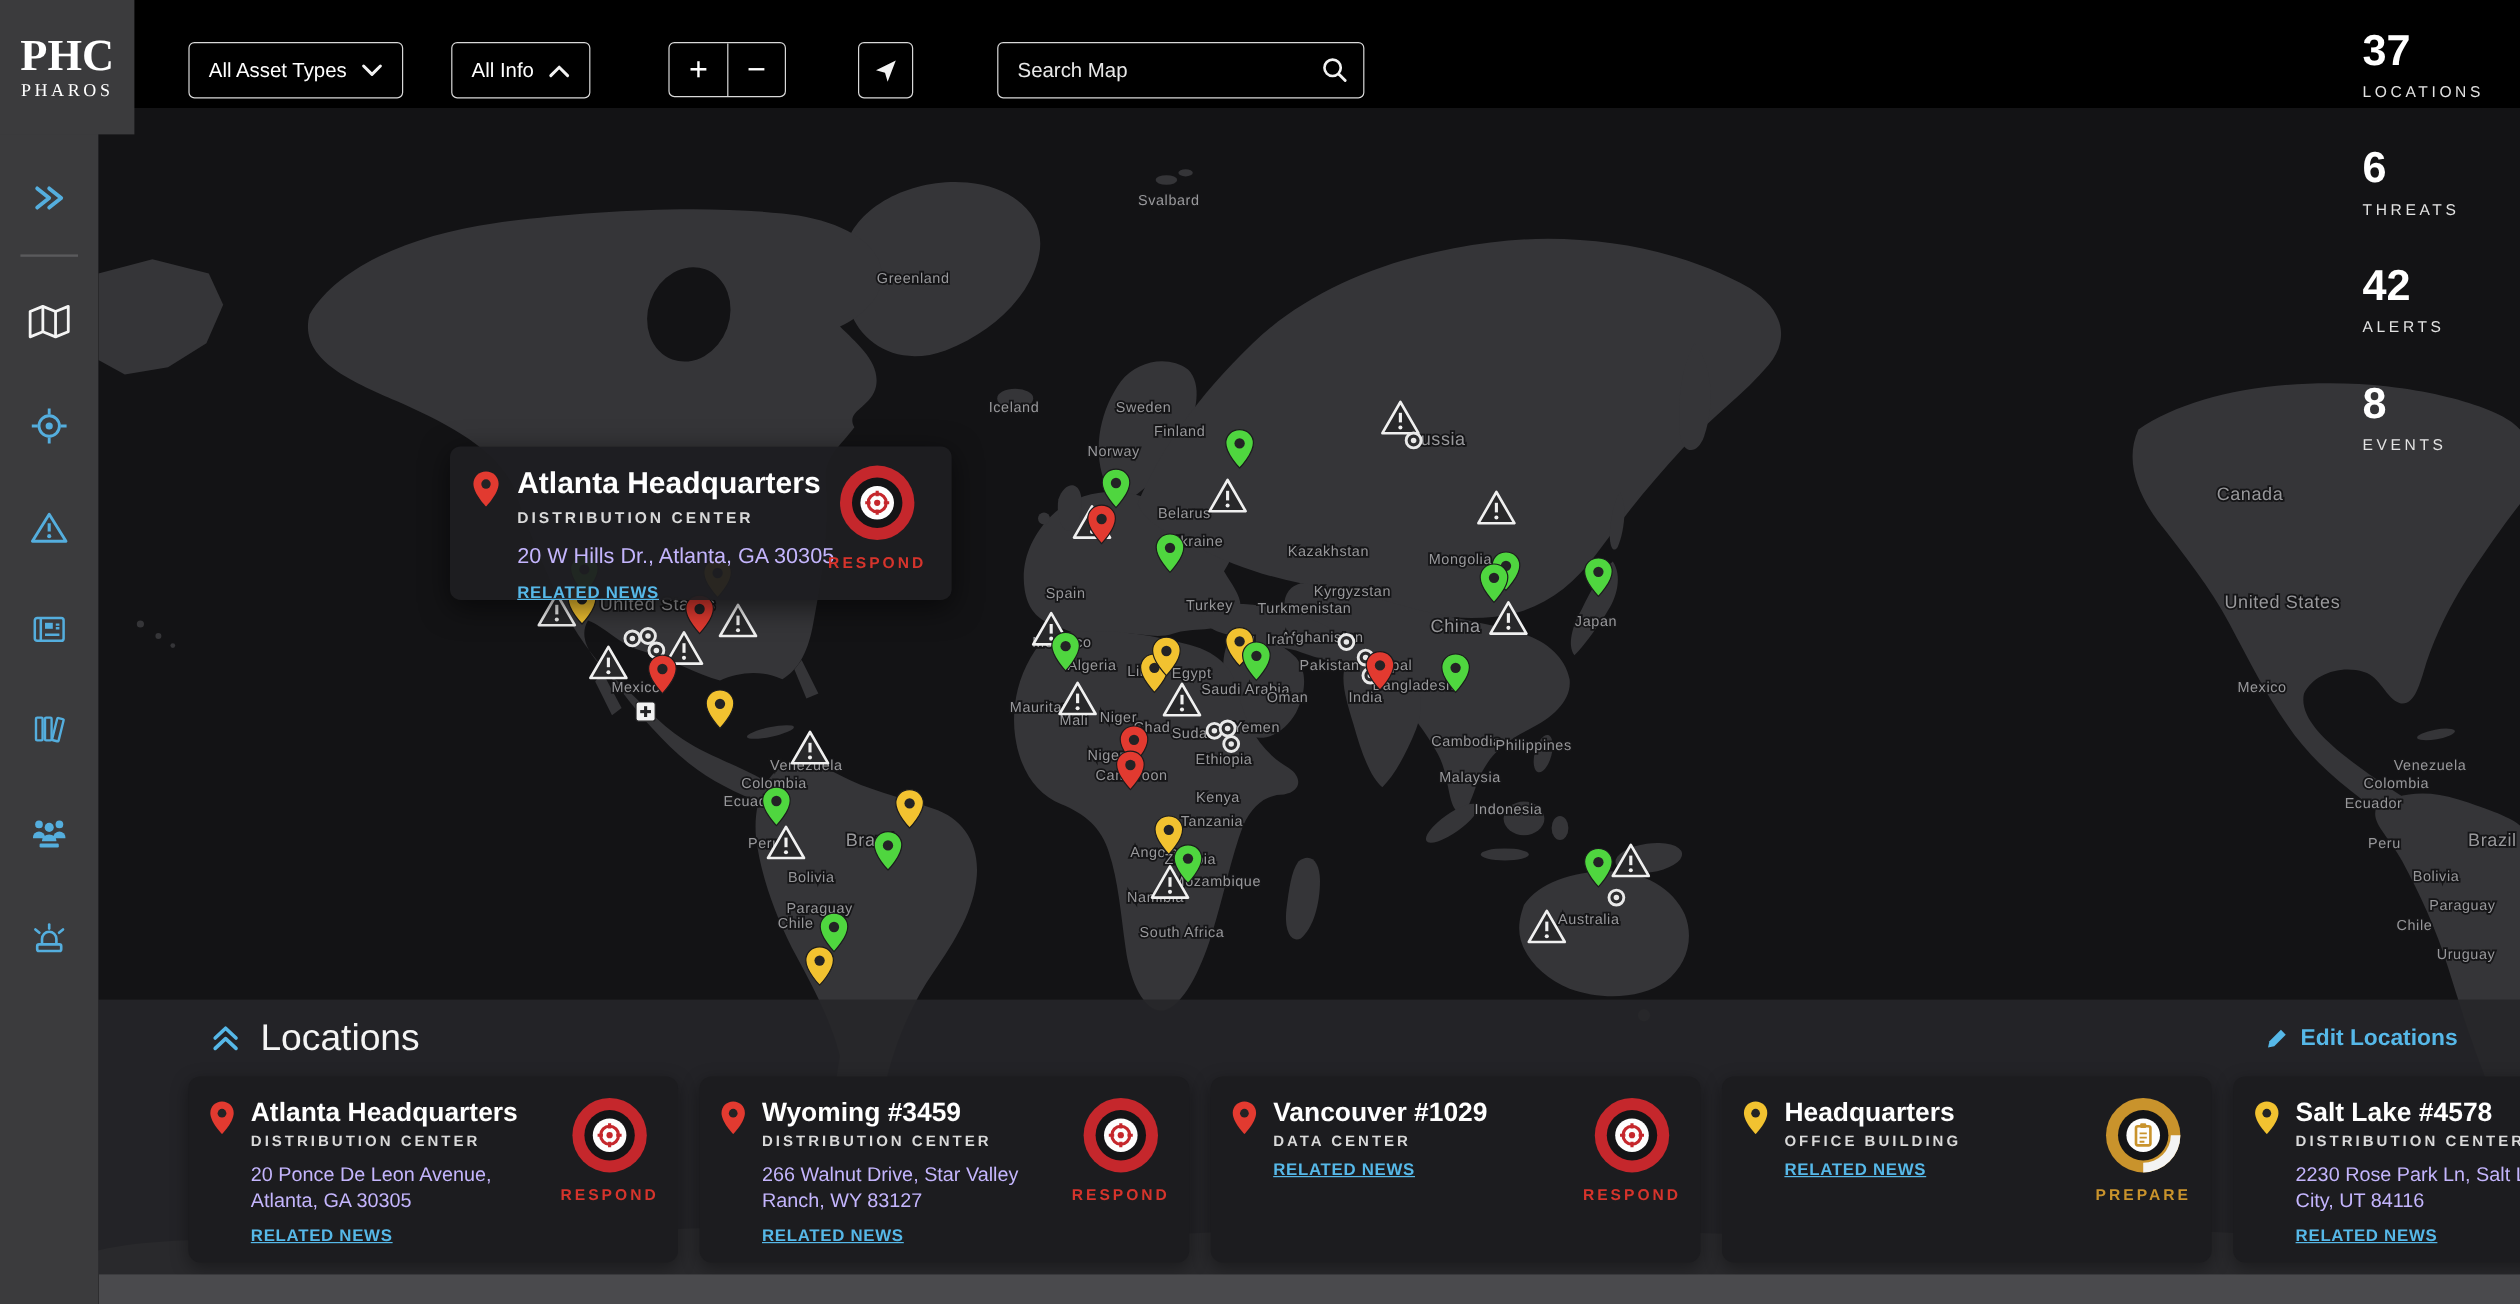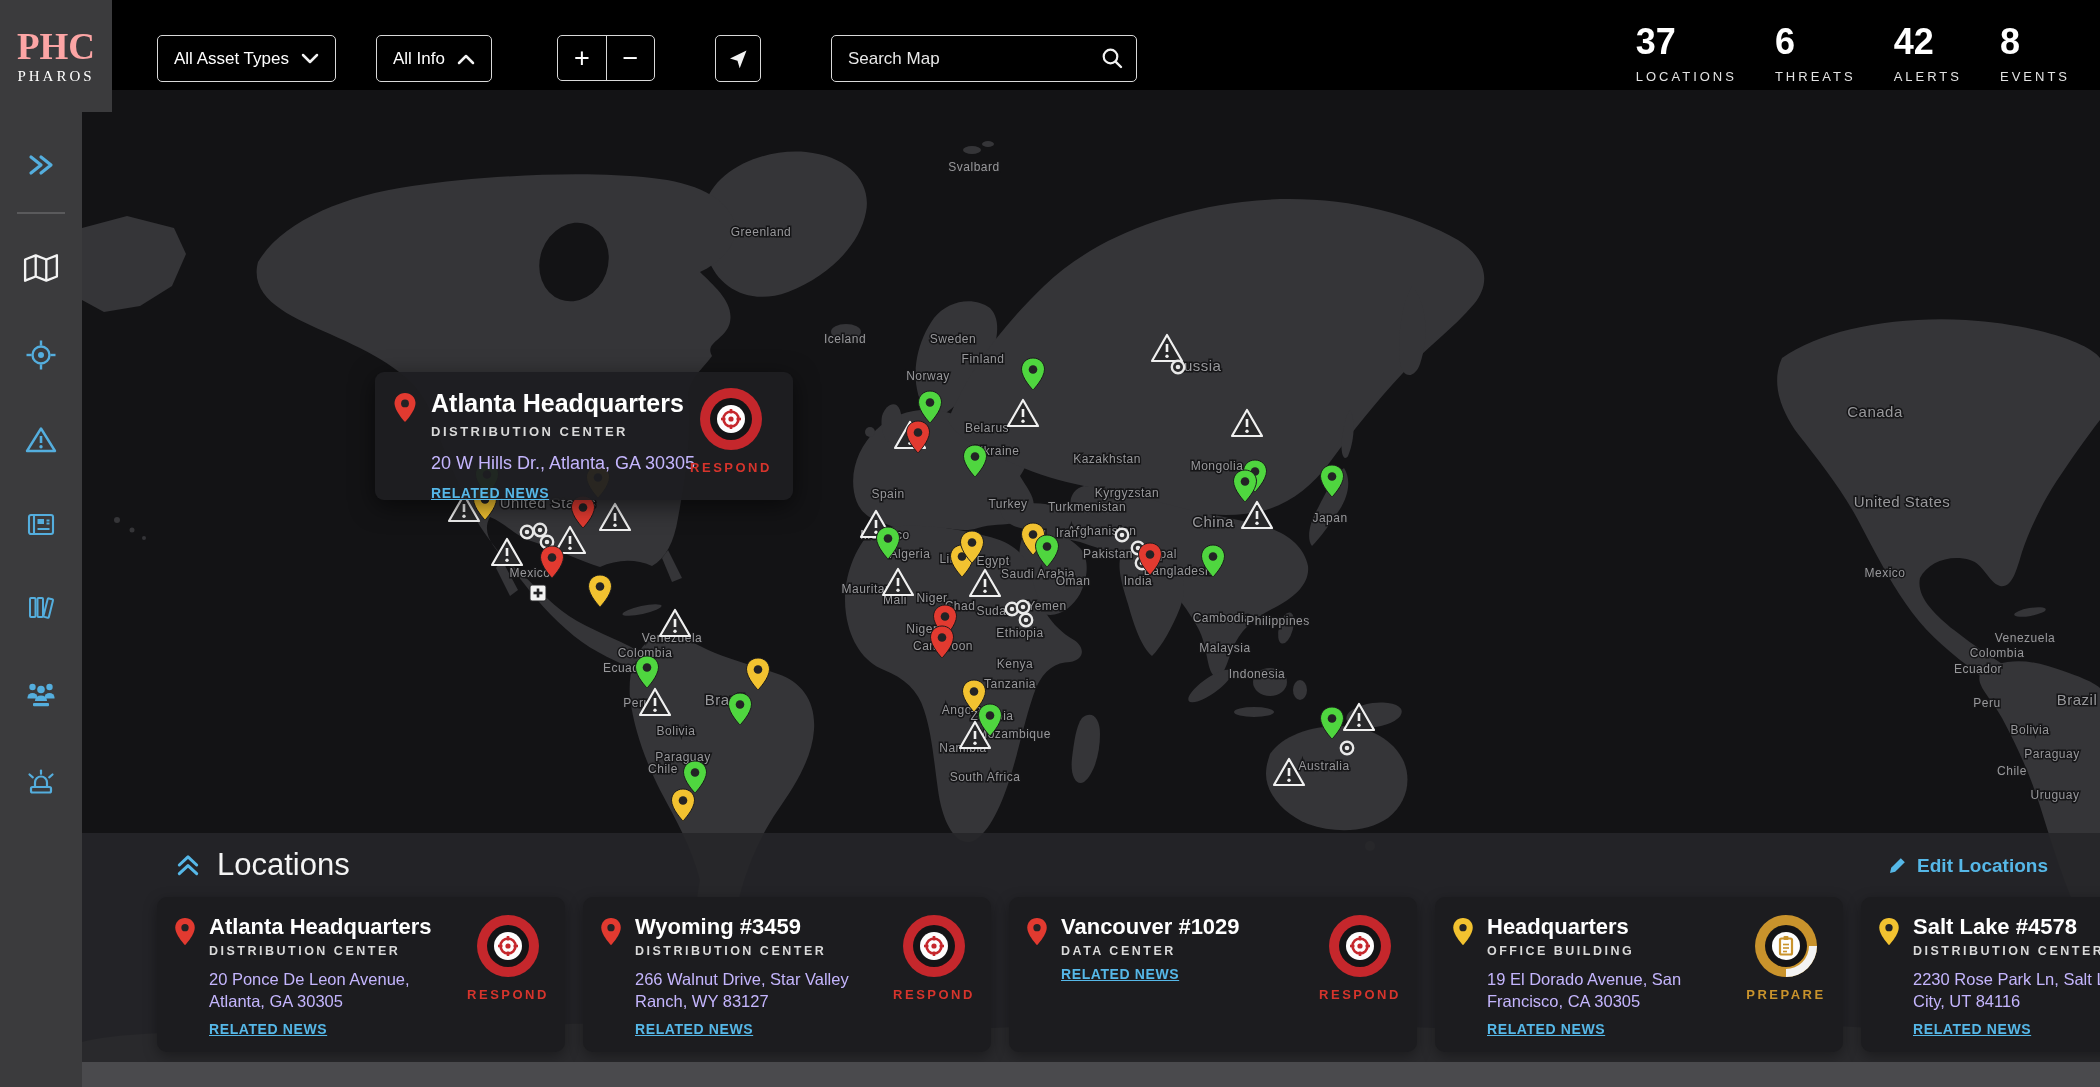--- a/index.html
+++ b/index.html
@@ -25,30 +25,30 @@
     font-size:27px;line-height:1;cursor:pointer;font-family:inherit;}
   .zoom-btn + .zoom-btn{border-left:1.5px solid #d9d9d9;}
   #nav-btn{width:46px;height:47px;margin-top:35px;border:1.5px solid #d9d9d9;border-radius:5px;
     background:transparent;display:flex;align-items:center;justify-content:center;cursor:pointer;}
   #search-wrap{position:relative;margin-top:35px;}
   #search-input{width:306px;height:47px;border:1.5px solid #d9d9d9;border-radius:5px;
     background:transparent;color:#fff;font-size:17px;padding:0 56px 0 16px;font-family:inherit;}
   #search-input::placeholder{color:#e8e8e8;opacity:1;}
   #search-icon{position:absolute;right:13px;top:12px;}
 
-  #stats{position:absolute;right:30px;top:24px;display:flex;gap:38px;}
+  #stats{position:absolute;right:30px;top:24px;display:flex;gap:38px;flex-direction:column;}
   .stat{text-align:left;}
   .stat-num{color:#fff;font-size:36px;font-weight:bold;line-height:1;}
   .stat-label{color:#e3e3e3;font-size:13px;letter-spacing:3px;margin-top:9px;}
 
   
   #sidebar{position:absolute;left:0;top:0;width:82px;height:1087px;background:#3b3b3d;z-index:40;}
   #logo-box{position:absolute;left:0;top:0;width:112px;height:112px;background:#3b3b3d;z-index:50;
     display:flex;flex-direction:column;align-items:center;justify-content:center;}
-  #logo-primary{font-family:"Liberation Serif",serif;font-weight:bold;font-size:37px;color:#fca5a5;line-height:1;text-align:right;}
+  #logo-primary{font-family:"Liberation Serif",serif;font-weight:bold;font-size:37px;color:#ffffff;line-height:1;text-align:right;}
   #logo-secondary{font-family:"Liberation Serif",serif;font-size:15px;color:#fff;letter-spacing:3px;margin-top:3px;}
   .side-icon{position:absolute;left:0;width:82px;display:flex;justify-content:center;cursor:pointer;}
   #side-divider{position:absolute;left:17px;top:212px;width:48px;height:2px;background:#5a5a5c;}
 
   
   #popup{position:absolute;left:375px;top:372px;width:418px;height:128px;z-index:20;
     background:rgba(30,30,33,.95);border-radius:9px;box-shadow:0 6px 24px rgba(0,0,0,.55);
     padding:18px 22px 14px 56px;}
   #popup-pin{position:absolute;left:18px;top:20px;}
   .loc-title{color:#fff;font-size:25px;font-weight:bold;line-height:1.1;}
@@ -690,21 +690,20 @@
           </svg>
        <div class="badge-label" style="color:#d6342c">RESPOND</div>
      </div></div>
       <div class="card">
      <span class="card-pin"><svg width="22" height="29" viewBox="0 0 26 34">
     <path d="M13 1C6.4 1 1.5 6 1.5 12.2 1.5 21.2 13 33 13 33s11.5-11.8 11.5-20.8C24.5 6 19.6 1 13 1Z" fill="#f2c230"></path>
     <circle cx="13" cy="12.5" r="4.3" fill="#232325"></circle>
           </svg></span>
      <div class="loc-title">Headquarters</div>
      <div class="loc-type">OFFICE BUILDING</div>
-     <div class="loc-addr">19 El Dorado Avenue, San Francisco, CA 30305</div>
      <a class="news-link">RELATED NEWS</a>
      <div class="badge"><svg width="66" height="66" viewBox="0 0 66 66">
     <circle cx="33" cy="33" r="31" fill="#c9932c"></circle>
     <path d="M33 64 A31 31 0 0 0 64 33 L56 33 A23 23 0 0 1 33 56 Z" fill="#f3f3f3"></path>
     <circle cx="33" cy="33" r="21" fill="#141416"></circle>
             <circle cx="33" cy="33" r="14" fill="#fdfdfd"></circle>
     <rect x="27" y="25.5" width="12" height="16" rx="1.5" fill="none" stroke="#c9932c" stroke-width="2.2"></rect>
     <rect x="30.5" y="23" width="5" height="4" rx="1" fill="#c9932c"></rect>
     <line x1="30" y1="31.5" x2="36" y2="31.5" stroke="#c9932c" stroke-width="1.6"></line>
     <line x1="30" y1="35" x2="36" y2="35" stroke="#c9932c" stroke-width="1.6"></line>

